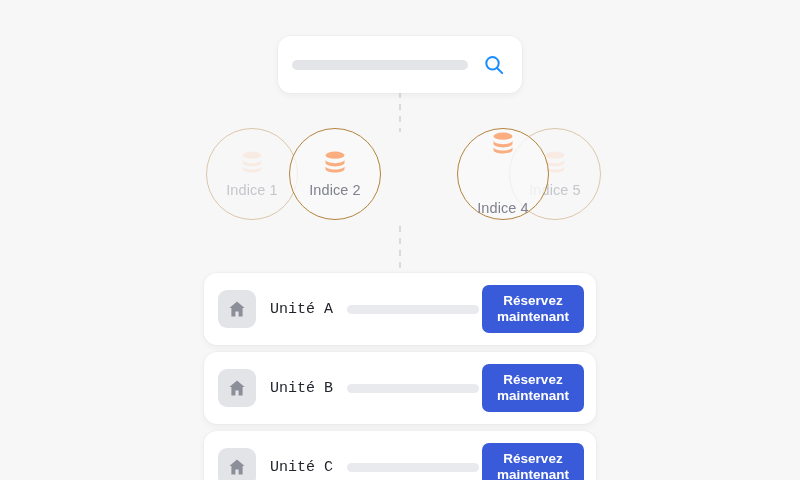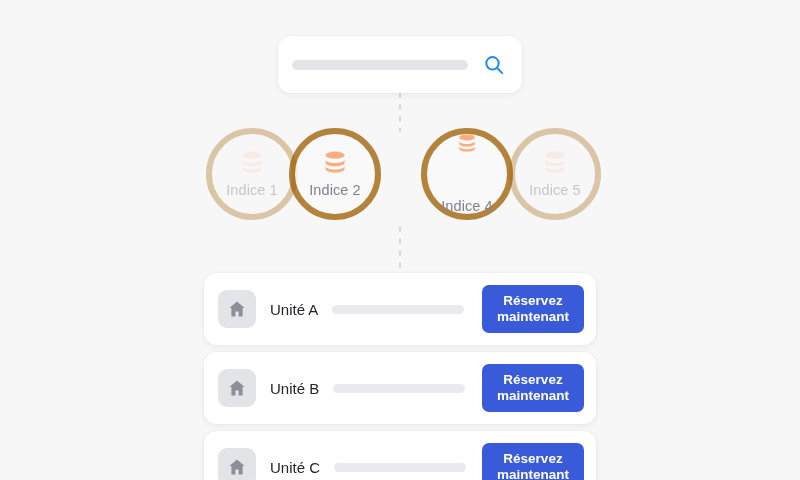--- a/index.html
+++ b/index.html
@@ -82,21 +82,21 @@
     width: 800px;
     height: 100px;
   }
   .indice {
     position: absolute;
     top: 0;
     width: 92px;
     height: 92px;
     border-radius: 50%;
     background: #fafafb;
-    border: 6px solid #a16207;
+    border: 1px solid #a16207;
     display: flex;
     flex-direction: column;
     align-items: center;
     justify-content: center;
   }
   .indice .db-icon {
     margin-bottom: 9px;
     width: 26px;
     height: 22px;
     display: block;
@@ -118,21 +118,21 @@
     opacity: 1;
     z-index: 5;
     background: #fcfcfd;
     border-color: #e2e2e6;
   }
   .indice.pos-2 .indice-label {
     color: #1a1c22;
     font-weight: bold;
     font-size: 15px;
   }
-  .indice.pos-3 { left: 421px; opacity: 0.78; z-index: 2; gap: 37px; }
+  .indice.pos-3 { left: 457px; opacity: 0.78; z-index: 2; gap: 37px; }
   .indice.pos-4 { left: 509px; opacity: 0.33; z-index: 1; }
 
   
   .unit-card {
     position: absolute;
     left: 204px;
     width: 392px;
     height: 72px;
     background: #ffffff;
     border-radius: 13px;
@@ -157,20 +157,21 @@
     justify-content: center;
   }
   .unit-thumb svg { display: block; }
 
   .unit-name {
     margin-left: 14px;
     font-size: 15px;
     color: #23252c;
     white-space: nowrap;
     flex: 0 0 auto;
+    font-family: Liberation Mono, monospace;
   }
 
   .unit-bar {
     margin-left: 14px;
     height: 9px;
     flex: 1 1 auto;
     max-width: 132px;
     background: #e9eaed;
     border-radius: 5px;
   }

